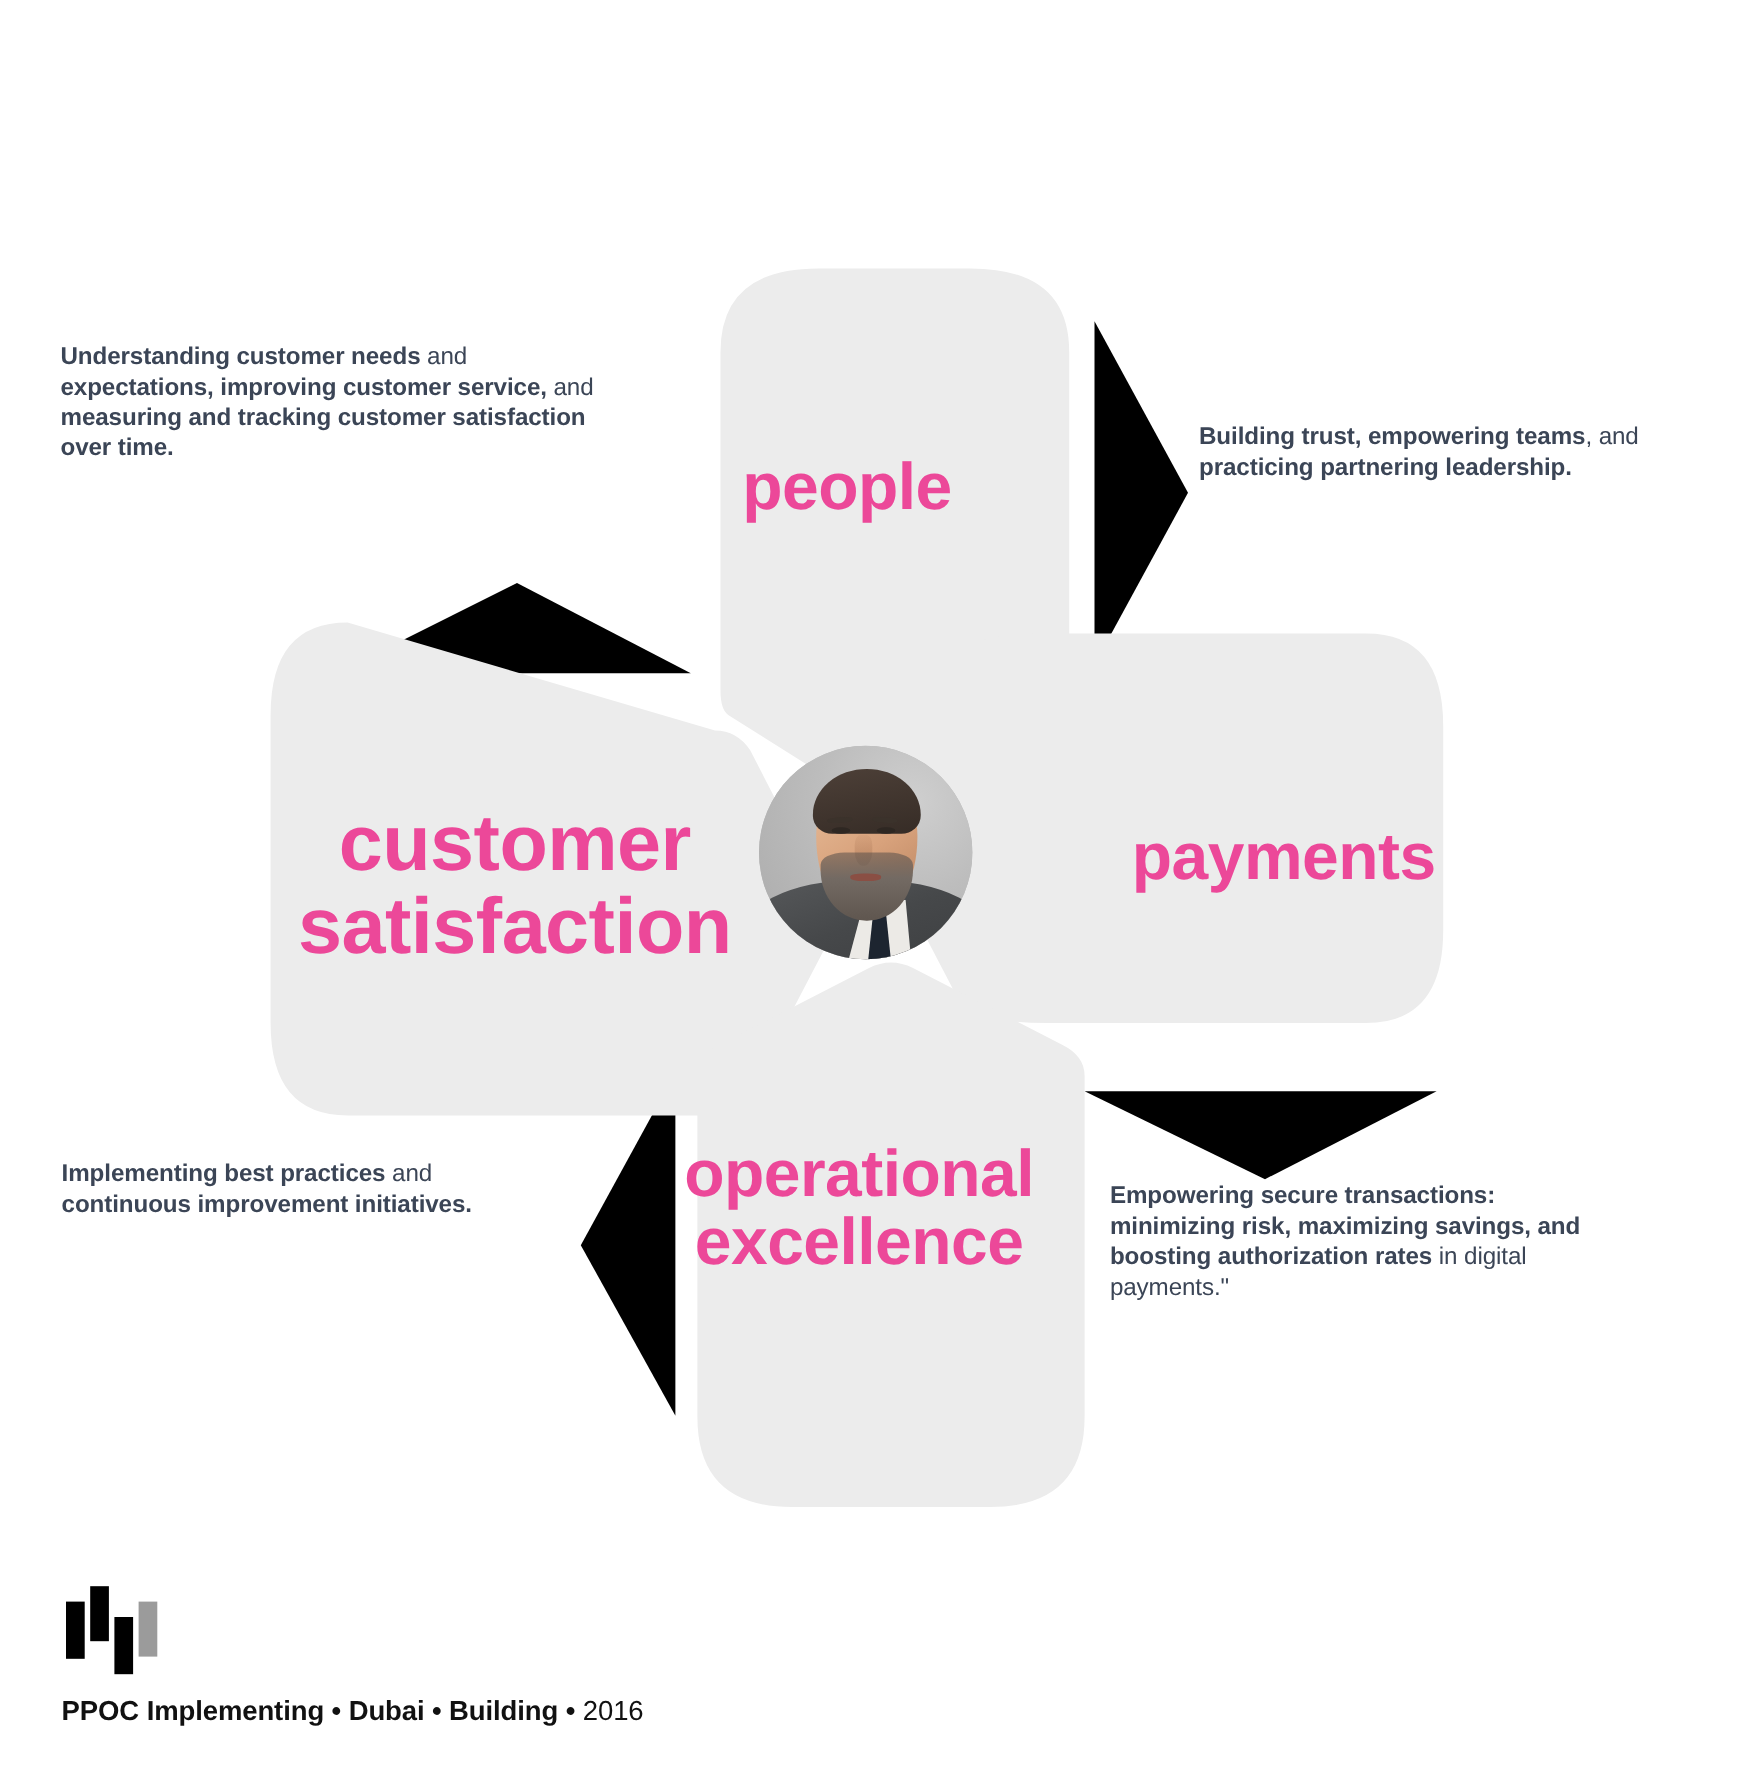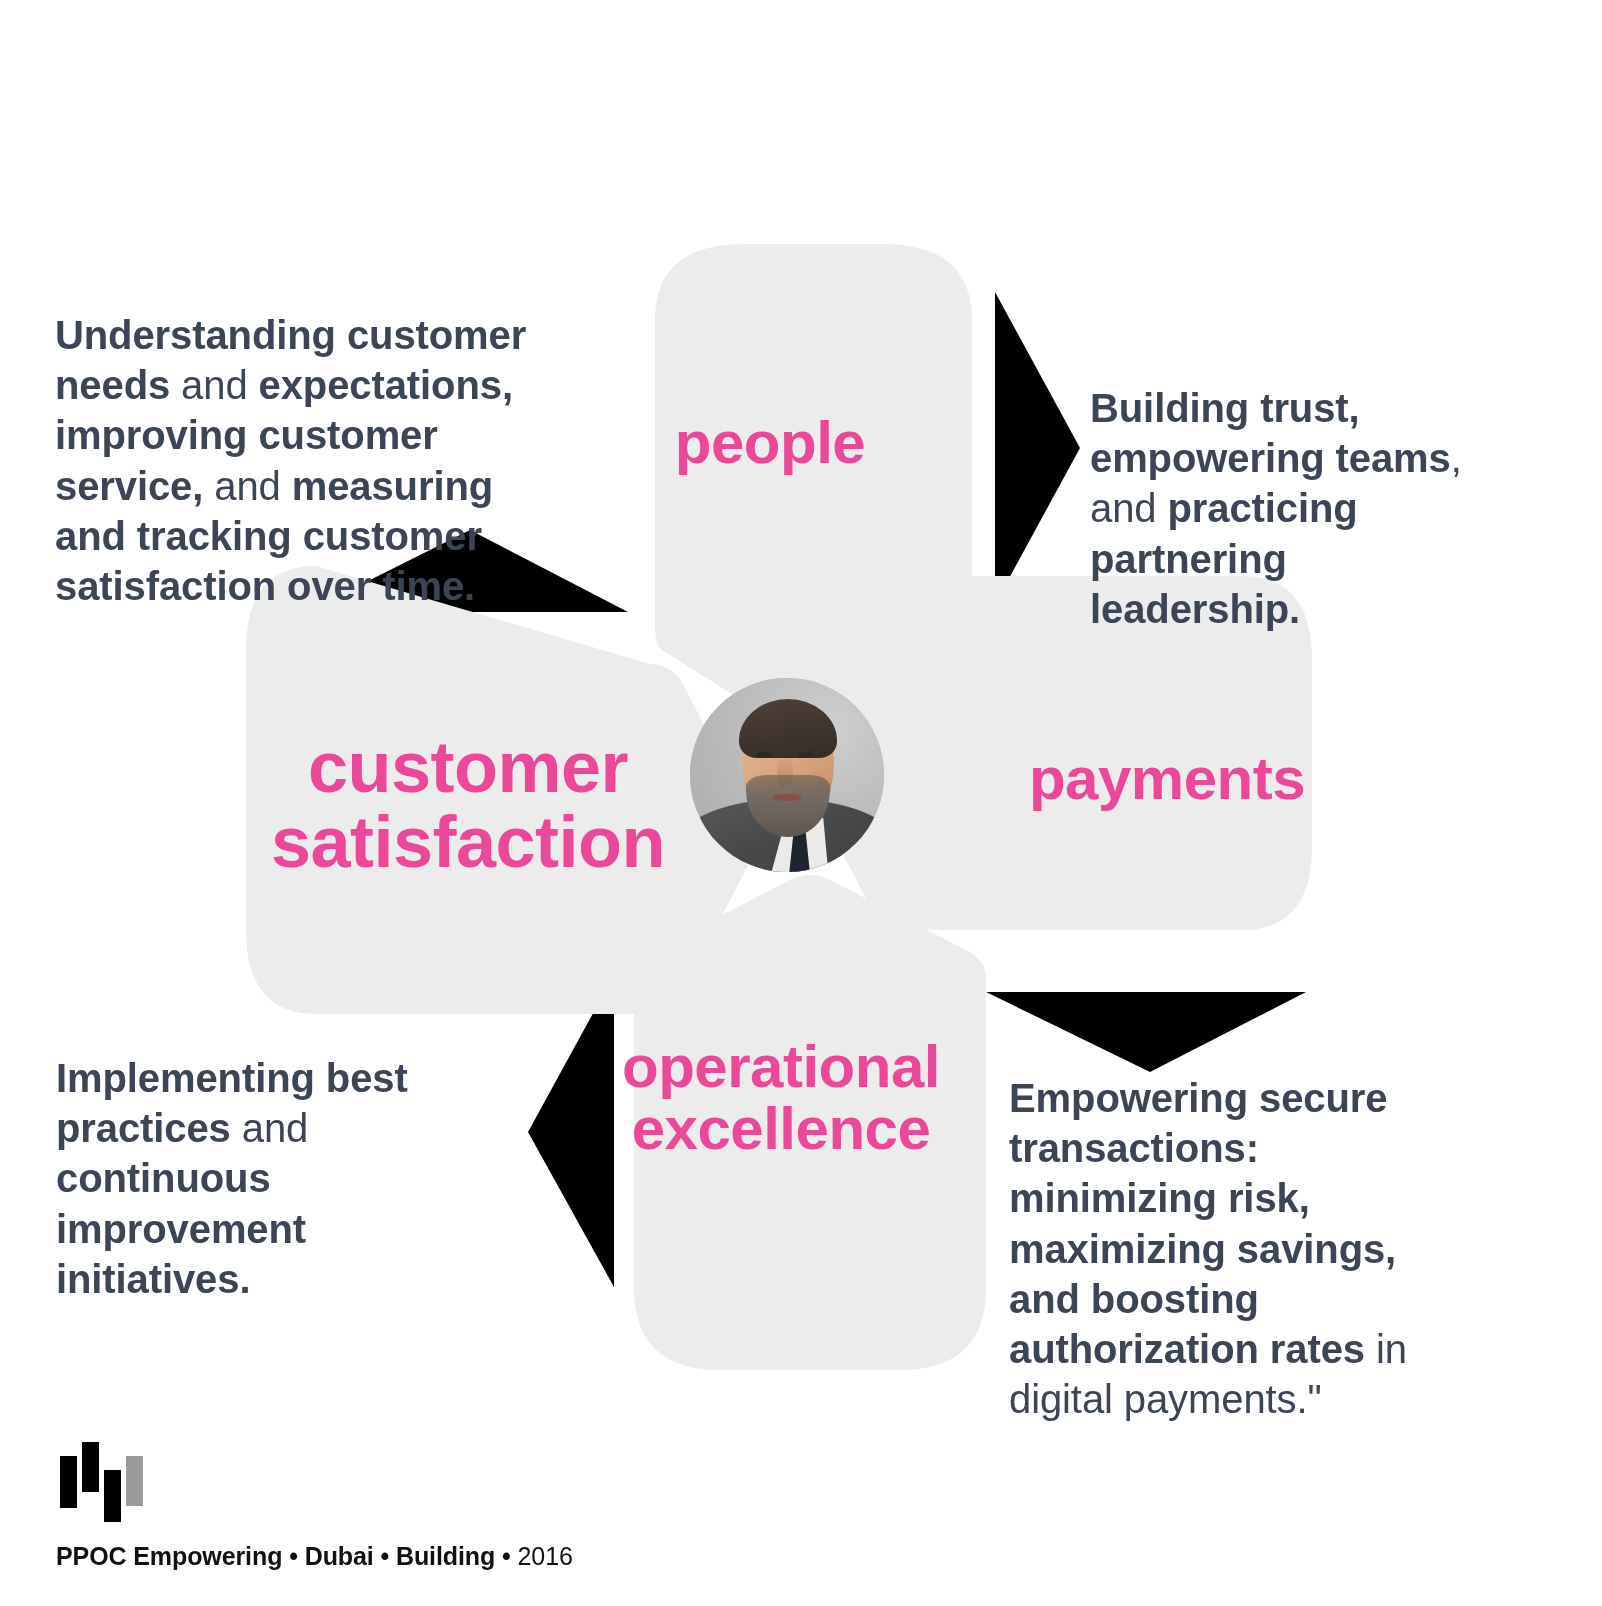--- a/index.html
+++ b/index.html
@@ -171,21 +171,21 @@
   }
   #title-people      { left: 560px; top: 412px;  width: 420px; font-size: 60px; }
   #title-payments    { left: 967px; top: 748px;  width: 400px; font-size: 60px; }
   #title-customer    { left: 232px; top: 730px;  width: 472px; font-size: 72px; }
   #title-operational { left: 566px; top: 1036px; width: 430px; font-size: 60px; }
 
   
   .caption {
     position: absolute;
     color: #3b4556;
-    font-size: 40px;
+    font-size: 22px;
     line-height: 1.255;
     font-weight: 400;
     letter-spacing: -0.1px;
   }
   .caption b { font-weight: 700; }
 
   #cap-tl { left: 55px;   top: 310px;  width: 500px; }
   #cap-tr { left: 1090px; top: 383px;  width: 412px; }
   #cap-bl { left: 56px;   top: 1053px; width: 448px; }
   #cap-br { left: 1009px; top: 1073px; width: 450px; }
@@ -319,17 +319,17 @@
   <div class="caption" id="cap-br"><b>Empowering secure transactions: minimizing risk, maximizing savings, and boosting authorization rates</b><span> in digital payments."</span></div>
 
   <div id="footer">
     <div id="logo-mark">
       <span class="bar b1"></span>
       <span class="bar b2"></span>
       <span class="bar b3"></span>
       <span class="bar b4"></span>
     </div>
     <div id="footer-text">
-      <span>PPOC Empowering</span><span class="sep"> • </span><span>Dubai</span><span class="sep"> • </span><span>Building</span><span class="sep"> • </span><span class="year">2016</span>
+      <span>PPOC Implementing</span><span class="sep"> • </span><span>Dubai</span><span class="sep"> • </span><span>Building</span><span class="sep"> • </span><span class="year">2016</span>
     </div>
   </div>
 
 </div>
 
 </body></html>

